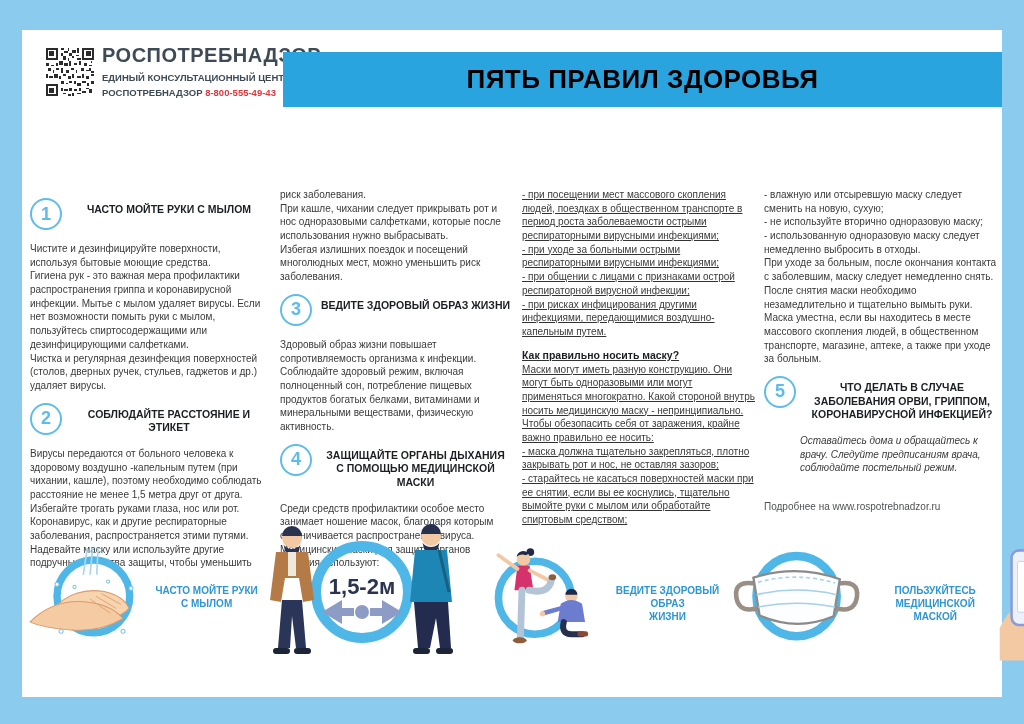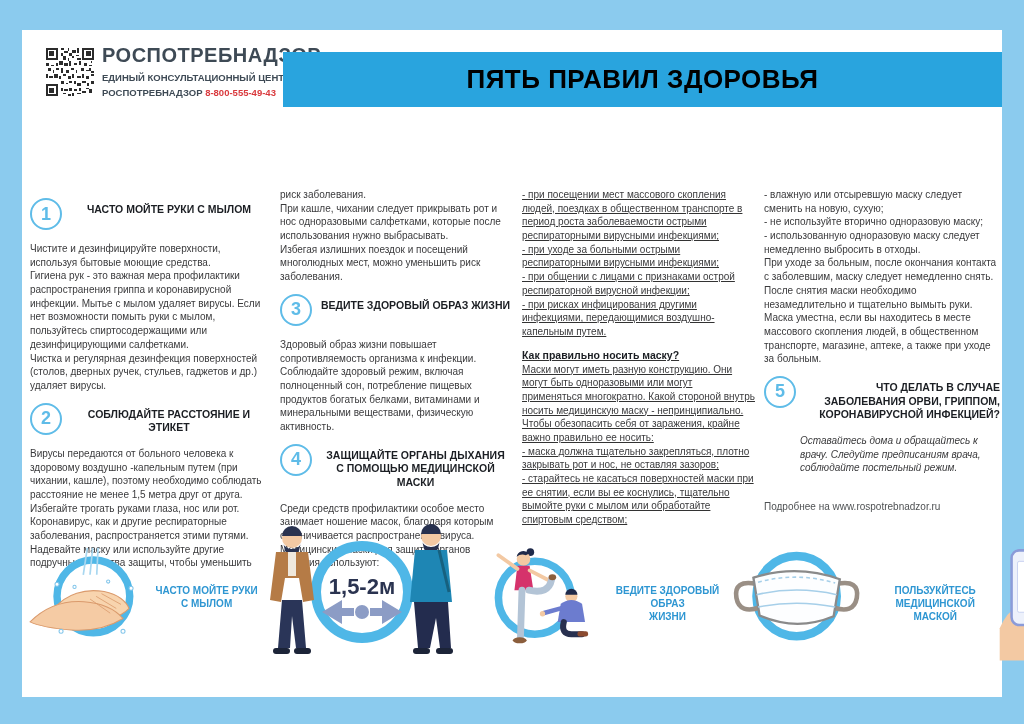--- a/index.html
+++ b/index.html
@@ -20,21 +20,21 @@
   .col{position:absolute;top:110px;margin-top:48px;}
   .col1{left:8px;width:238px;}
   .col2{left:258px;width:231px;}
   .col3{left:500px;width:233px;text-decoration:underline;}
   .col4{left:742px;width:236px;}
   .rule-header{display:flex;align-items:flex-start;gap:8px;margin:10px 0 12px 0;}
   .badge{flex:none;width:28px;height:28px;border:2px solid #5FBCE8;border-radius:50%;color:#5FBCE8;
          font-size:18px;font-weight:bold;display:flex;align-items:center;justify-content:center;}
   .rule-title{flex:1;text-align:center;font-weight:bold;font-size:10.5px;line-height:1.3;
               color:#1B1E23;padding-top:5px;white-space:pre-line;}
-  .rule-title.left{text-align:right;}
+  .rule-title.left{text-align:center;}
   .body-text{font-size:10px;line-height:1.37;color:#3A3A3C;white-space:pre-line;margin-bottom:10px;}
   .bold-lead{font-weight:bold;font-size:10.5px;color:#1B1E23;margin:6px 0 2px 0;}
   .indent{margin-left:36px;font-style:italic;}
   .more-info{margin-top:26px;text-align:left;font-size:10px;color:#4F5254;}
 
   
   .figures{position:absolute;left:0;top:472px;width:980px;height:190px;display:flex;}
   .figure-cell{flex:1;display:flex;flex-direction:row;align-items:center;justify-content:flex-end;}
   .figure-cell svg{display:block;}
   .caption{margin-top:3px;height:30px;font-size:10px;font-weight:bold;color:#2E96D2;

